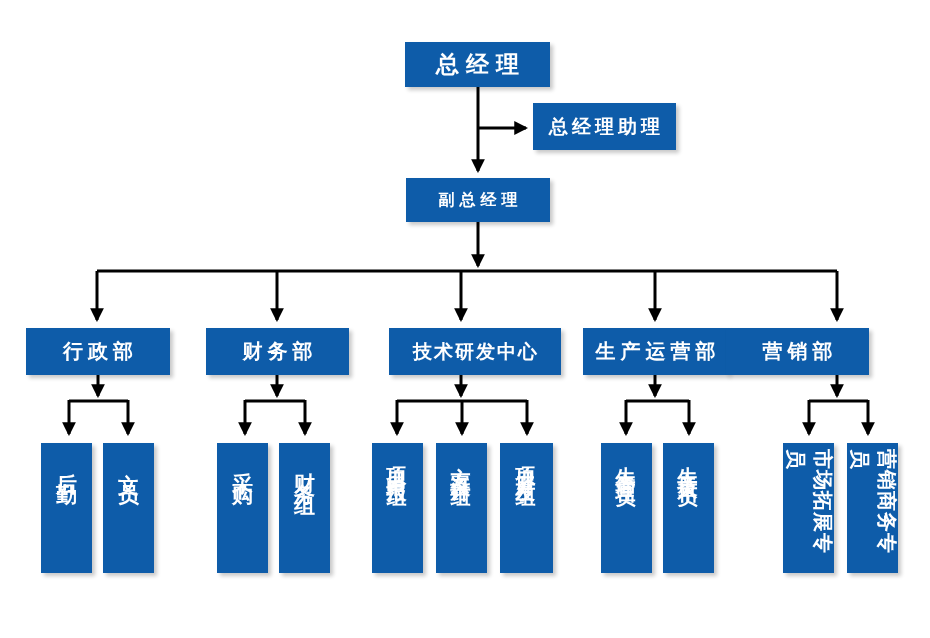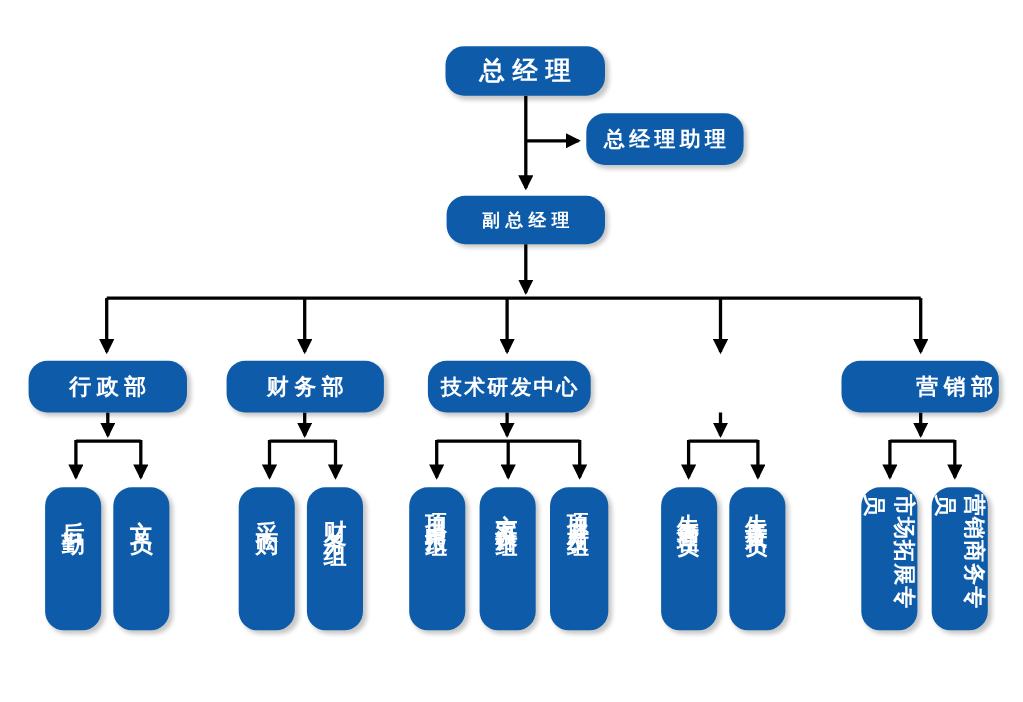--- a/index.html
+++ b/index.html
@@ -12,34 +12,33 @@
   }
   .wires{position:absolute;left:0;top:0;width:930px;height:638px;}
   .box{
     position:absolute;
     background:var(--box-blue,#0E5CA9);
     color:#ffffff;
     font-weight:bold;
     display:flex;align-items:center;justify-content:center;
     box-shadow:3px 3px 4px rgba(0,0,0,0.22);
     box-sizing:border-box;
-    border-radius:17px;
   }
   .box span{display:block;}
   
   .b-gm{left:405px;top:42px;width:145px;height:45px;font-size:23px;letter-spacing:7px;text-indent:7px;}
   .b-asst{left:533px;top:103px;width:143px;height:47px;font-size:19px;letter-spacing:4px;text-indent:4px;align-items:center;}
   .b-dep{left:406px;top:178px;width:144px;height:44px;font-size:16px;letter-spacing:5px;text-indent:5px;}
   
   .dept{top:328px;height:47px;font-size:20px;letter-spacing:5px;text-indent:5px;}
   .b-d0{left:26px;width:144px;}
   .b-d1{left:206px;width:143px;}
-  .b-d2{left:389px;width:148px;font-size:19px;letter-spacing:2px;text-indent:2px;}
+  .b-d2{left:389px;width:172px;font-size:19px;letter-spacing:2px;text-indent:2px;}
   .b-d3{left:583px;width:145px;}
-  .b-d4{left:765px;width:143px;justify-content:flex-end;}
+  .b-d4{left:726px;width:143px;}
   
   .vbox{top:443px;width:51px;height:130px;align-items:flex-start;font-size:20px;}
   .vbox .vt{
     writing-mode:vertical-lr;
     text-orientation:upright;
   }
   .v2 .vt{padding-top:13px;letter-spacing:11px;font-size:21px;}
   .v5 .vt{padding-top:8px;letter-spacing:5px;}
   .vrot .vt{
     writing-mode:vertical-rl;
@@ -115,20 +114,23 @@
 
   <div class="box dept b-d0">
     <span>行政部</span>
   </div>
   <div class="box dept b-d1">
     <span>财务部</span>
   </div>
   <div class="box dept b-d2">
     <span>技术研发中心</span>
   </div>
+  <div class="box dept b-d3">
+    <span>生产运营部</span>
+  </div>
   <div class="box dept b-d4">
     <span>营销部</span>
   </div>
 
   <div class="box vbox v2 c00">
     <span class="vt">后勤</span>
   </div>
   <div class="box vbox v2 c01">
     <span class="vt">文员</span>
   </div>

